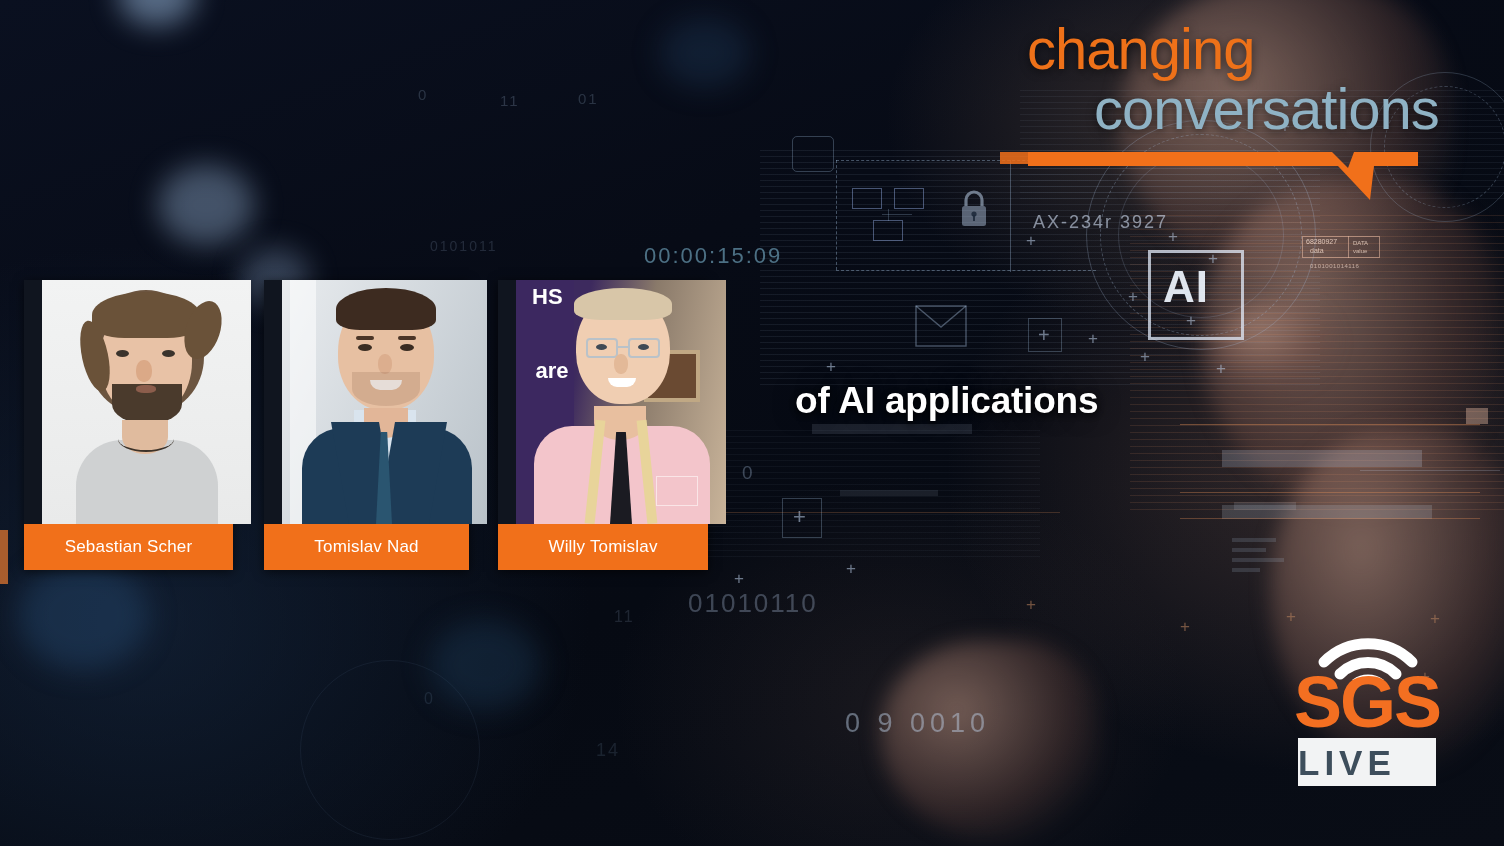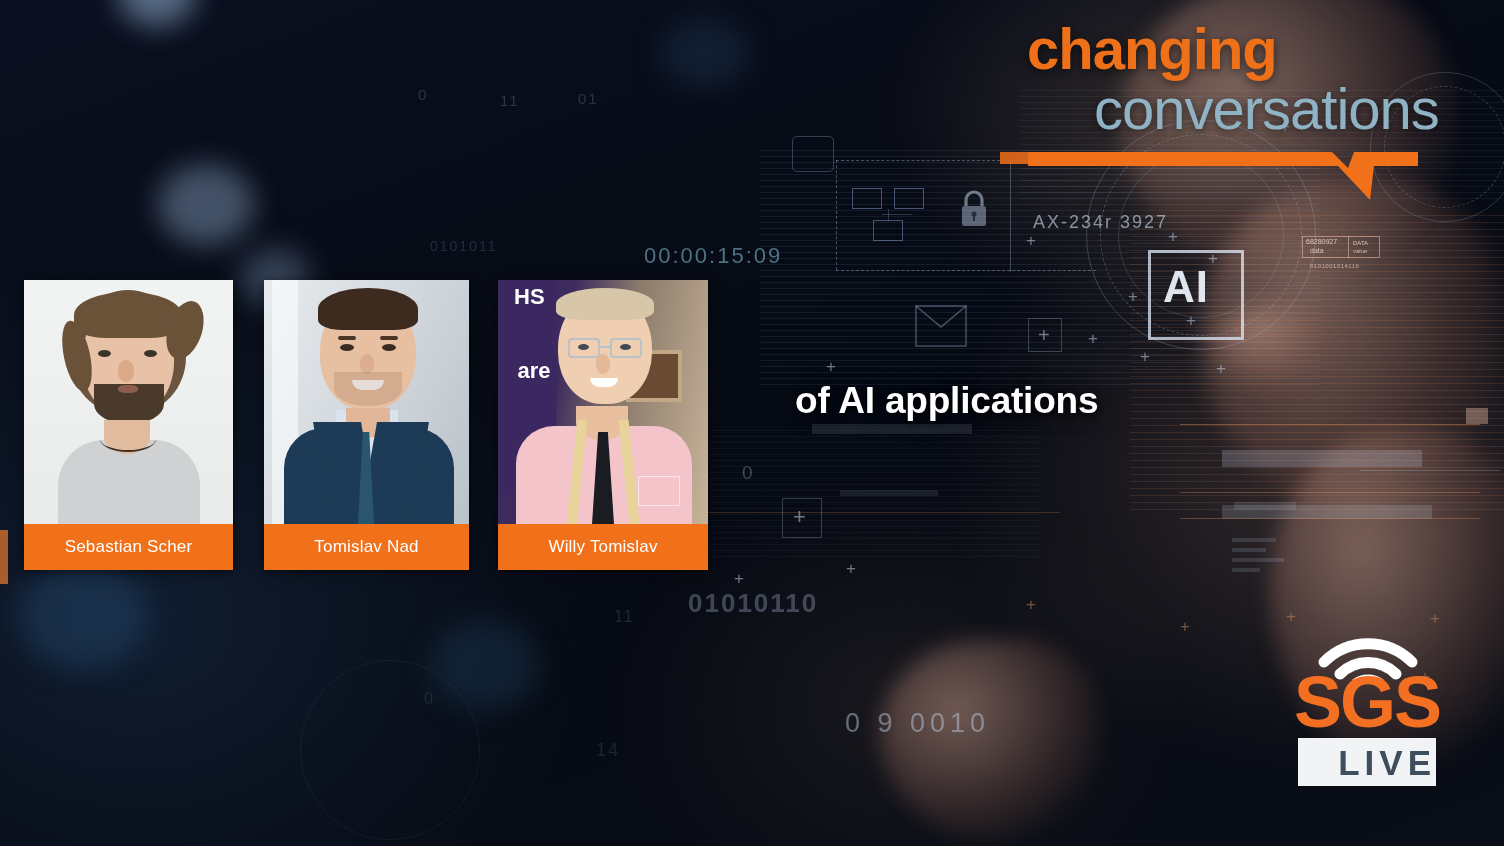--- a/index.html
+++ b/index.html
@@ -40,42 +40,42 @@
 
   
   .hand {
     position:absolute; pointer-events:none; border-radius:48% 40% 45% 55%;
     background:radial-gradient(ellipse at 35% 35%, rgba(205,160,140,0.50), rgba(120,80,70,0.30) 55%, rgba(0,0,0,0) 80%);
     filter:blur(10px);
   }
 
   
   .card { position:absolute; background:#10151f; box-shadow:0 2px 10px rgba(0,0,0,0.6); }
-  .card .photo { width:100%; height:244px; position:relative; overflow:hidden; }
+  .card .photo { width:100%; height:244px; position:relative; overflow:hidden;margin-left:18px; }
   .card .namebar {
     height:46px; display:flex; align-items:center; justify-content:center;
     color:#ffffff; font-size:17px; letter-spacing:0.2px;
   }
 
   
   .ph-bg { position:absolute; inset:0; }
   .ph-el { position:absolute; }
 
   
   #title {
     position:absolute; left:795px; top:378px; width:680px;
     color:#ffffff; font-size:37px; font-weight:bold; line-height:1.22;
     letter-spacing:-0.2px;
     text-shadow:0 2px 6px rgba(0,0,0,0.85), 0 0 22px rgba(0,0,0,0.6);
   }
 
   
   #cc { position:absolute; left:1022px; top:18px; width:470px; height:200px; }
   #cc .l1 {
-    position:absolute; left:5px; top:2px; font-size:58px; font-weight:700;
+    position:absolute; left:5px; top:2px; font-size:58px; font-weight:400;
     color:#ee7119; letter-spacing:-1px; line-height:1;
     text-shadow:0 2px 10px rgba(0,0,0,0.6);
   }
   #cc .l2 {
     position:absolute; left:72px; top:62px; font-size:58px; font-weight:300;
     color:#8fb2c4; letter-spacing:-1px; line-height:1;
     text-shadow:0 2px 10px rgba(0,0,0,0.6);
     text-align:right;
   }
   #cc svg { position:absolute; left:0; top:120px; }
@@ -83,21 +83,21 @@
   
   #sgs { position:absolute; left:1292px; top:628px; width:150px; height:168px; }
   #sgs .wifi { position:absolute; left:26px; top:0px; width:100px; height:52px; }
   #sgs .sgs-text {
     position:absolute; left:0px; top:38px; width:150px; text-align:center;
     color:#f36f21; font-size:72px; font-weight:bold; line-height:1;
     letter-spacing:-2px;
   }
   #sgs .live-box {
     position:absolute; left:6px; top:110px; width:138px; height:48px;
-    background:#f2f3f4; display:flex; align-items:center; justify-content:flex-end;
+    background:#f2f3f4; display:flex; align-items:center; justify-content:flex-start;
   }
   #sgs .live-text {
     color:#3e4e5c; font-size:35px; font-weight:bold; letter-spacing:5px; line-height:1;
   }
 </style>
 </head>
 <body>
 
 <div id="stage">
 
@@ -171,21 +171,21 @@
   <div class="plus" style="left:1430px;top:610px; color:rgba(230,160,110,0.40);">+</div>
   <div class="plus" style="left:1420px;top:668px; color:rgba(230,160,110,0.40);">+</div>
   <div class="plus" style="left:734px;top:570px;">+</div>
   <div class="plus" style="left:1280px;top:118px;">+</div>
 
   <div class="hudbox" style="left:1148px; top:250px; width:96px; height:90px; border-color:rgba(225,235,250,0.75); border-width:3px;"></div>
   <div class="bgtext" style="left:1163px; top:262px; font-size:44px; font-weight:bold; color:rgba(240,246,255,0.92); letter-spacing:1px;">AI</div>
 
   <div class="bgtext" style="left:644px; top:243px; font-size:22px; color:rgba(120,175,200,0.62);">00:00:15:09</div>
   <div class="bgtext" style="left:1033px; top:212px; font-size:18px; color:rgba(215,230,250,0.58);">AX-234r  3927</div>
-  <div class="bgtext" style="left:688px; top:588px; font-size:26px; color:rgba(185,205,235,0.30);font-weight:bold;">01010110</div>
+  <div class="bgtext" style="left:688px; top:588px; font-size:26px; color:rgba(185,205,235,0.30);">01010110</div>
   <div class="bgtext" style="left:845px; top:708px; font-size:27px; color:rgba(195,215,240,0.45); letter-spacing:5px;">0 9 0010</div>
   <div class="bgtext" style="left:418px; top:86px; font-size:15px; color:rgba(160,185,215,0.22);">0</div>
   <div class="bgtext" style="left:500px; top:92px; font-size:15px; color:rgba(160,185,215,0.24);">11</div>
   <div class="bgtext" style="left:578px; top:90px; font-size:15px; color:rgba(160,185,215,0.22);">01</div>
   <div class="bgtext" style="left:430px; top:238px; font-size:14px; color:rgba(160,185,215,0.18);">0101011</div>
   <div class="bgtext" style="left:456px; top:302px; font-size:13px; color:rgba(160,185,215,0.16);">0</div>
   <div class="bgtext" style="left:742px; top:462px; font-size:19px; color:rgba(175,200,230,0.32);">0</div>
   <div class="bgtext" style="left:424px; top:690px; font-size:16px; color:rgba(130,160,195,0.16);">0</div>
   <div class="bgtext" style="left:596px; top:740px; font-size:18px; color:rgba(130,160,195,0.16);">14</div>
   <div class="bgtext" style="left:614px; top:608px; font-size:16px; color:rgba(160,185,215,0.16);">11</div>

